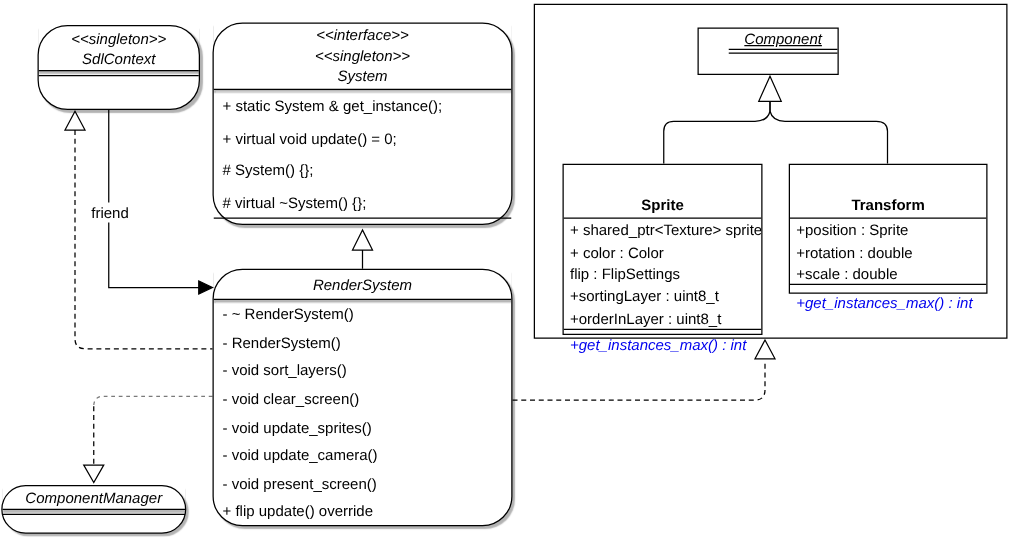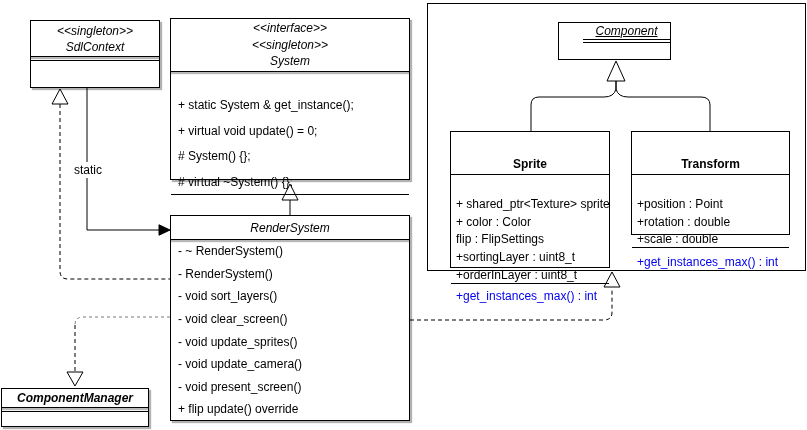--- a/index.html
+++ b/index.html
@@ -1,37 +1,37 @@
 <!DOCTYPE html>
 <html style="--link-blue: #0000EE;"><head>
 <meta charset="utf-8">
 <style>
   html,body{margin:0;padding:0;background:#fff;}
   #canvas{position:relative;width:807px;height:430px;background:#fff;overflow:hidden;
           font-family:"Liberation Sans","DejaVu Sans",sans-serif;font-size:12px;color:#000;}
   svg.edges{position:absolute;left:0;top:0;width:807px;height:430px;}
   .box{position:absolute;background:#fff;border:1px solid #000;box-sizing:border-box;}
   .frame{position:absolute;background:transparent;border:1px solid #000;box-sizing:border-box;}
-  .shadow{box-shadow:2px 2px 1px rgba(0,0,0,0.30);}
+  .shadow{box-shadow:2px 2px 1px rgba(0,0,0,0.30);border-radius:24px;}
   .title{text-align:center;border-bottom:1px solid #000;display:flex;flex-direction:column;
          justify-content:center;box-sizing:border-box;}
   .t-shadow{box-shadow:0 2px 1px rgba(0,0,0,0.28);position:relative;z-index:1;}
   .strip{border-bottom:1px solid #000;box-sizing:border-box;}
   .sec{box-sizing:border-box;}
   .sec .row{display:flex;align-items:center;padding-left:7px;overflow:hidden;white-space:nowrap;}
   .tight .row{padding-left:5px;}
-  .sep-b{border-bottom:1px solid #000;margin-top:20px;}
+  .sep-b{border-bottom:1px solid #000;}
   .italic{font-style:italic;}
   .bold{font-weight:bold;margin-top:22px;}
   .underline{text-decoration:underline;}
   .blue{color:var(--link-blue,#0000EE);}
   .sys-methods .row{height:25.75px;}
   .rs-methods .row{height:22.6px;}
   .attr-rows .row{height:17.8px;}
-  .m-row{display:flex;align-items:center;padding-left:5px;overflow:hidden;white-space:nowrap;height:100%;}
+  .m-row{display:flex;align-items:center;padding-left:5px;overflow:hidden;white-space:nowrap;height:100%;font-style:italic;}
   #friend-label{position:absolute;left:68px;top:162px;width:40px;height:16px;background:#fff;
                 text-align:center;line-height:16px;z-index:2;}
 </style>
 </head>
 <body>
 
 <div id="canvas">
 
   <svg class="edges" viewBox="0 0 807 430" xmlns="http://www.w3.org/2000/svg">
 
@@ -120,32 +120,32 @@
     <div class="sec" style="height:24px;">
       <div class="m-row blue">+get_instances_max() : int</div>
     </div>
   </div>
 
   <div class="box" style="left:631px;top:131px;width:159px;height:104px;">
     <div class="title bold" style="height:21px;line-height:21px;text-align:center;">
       <span>Transform</span>
     </div>
     <div class="sec attr-rows tight sep-b" style="height:53px;">
-      <div class="row">+position : Point</div>
+      <div class="row">+position : Sprite</div>
       <div class="row">+rotation : double</div>
       <div class="row">+scale : double</div>
     </div>
     <div class="sec" style="height:27px;">
       <div class="m-row blue">+get_instances_max() : int</div>
     </div>
   </div>
 
-  <div class="box shadow" style="left:1px;top:388px;width:148px;height:39px;font-weight:bold;">
+  <div class="box shadow" style="left:1px;top:388px;width:148px;height:39px;">
     <div class="title t-shadow italic" style="height:19px;line-height:19px;">
       <span>ComponentManager</span>
     </div>
     <div class="strip" style="height:4px;"></div>
     <div style="height:12px;"></div>
   </div>
 
-  <div id="friend-label">static</div>
+  <div id="friend-label">friend</div>
 
 </div>
 
 </body></html>

